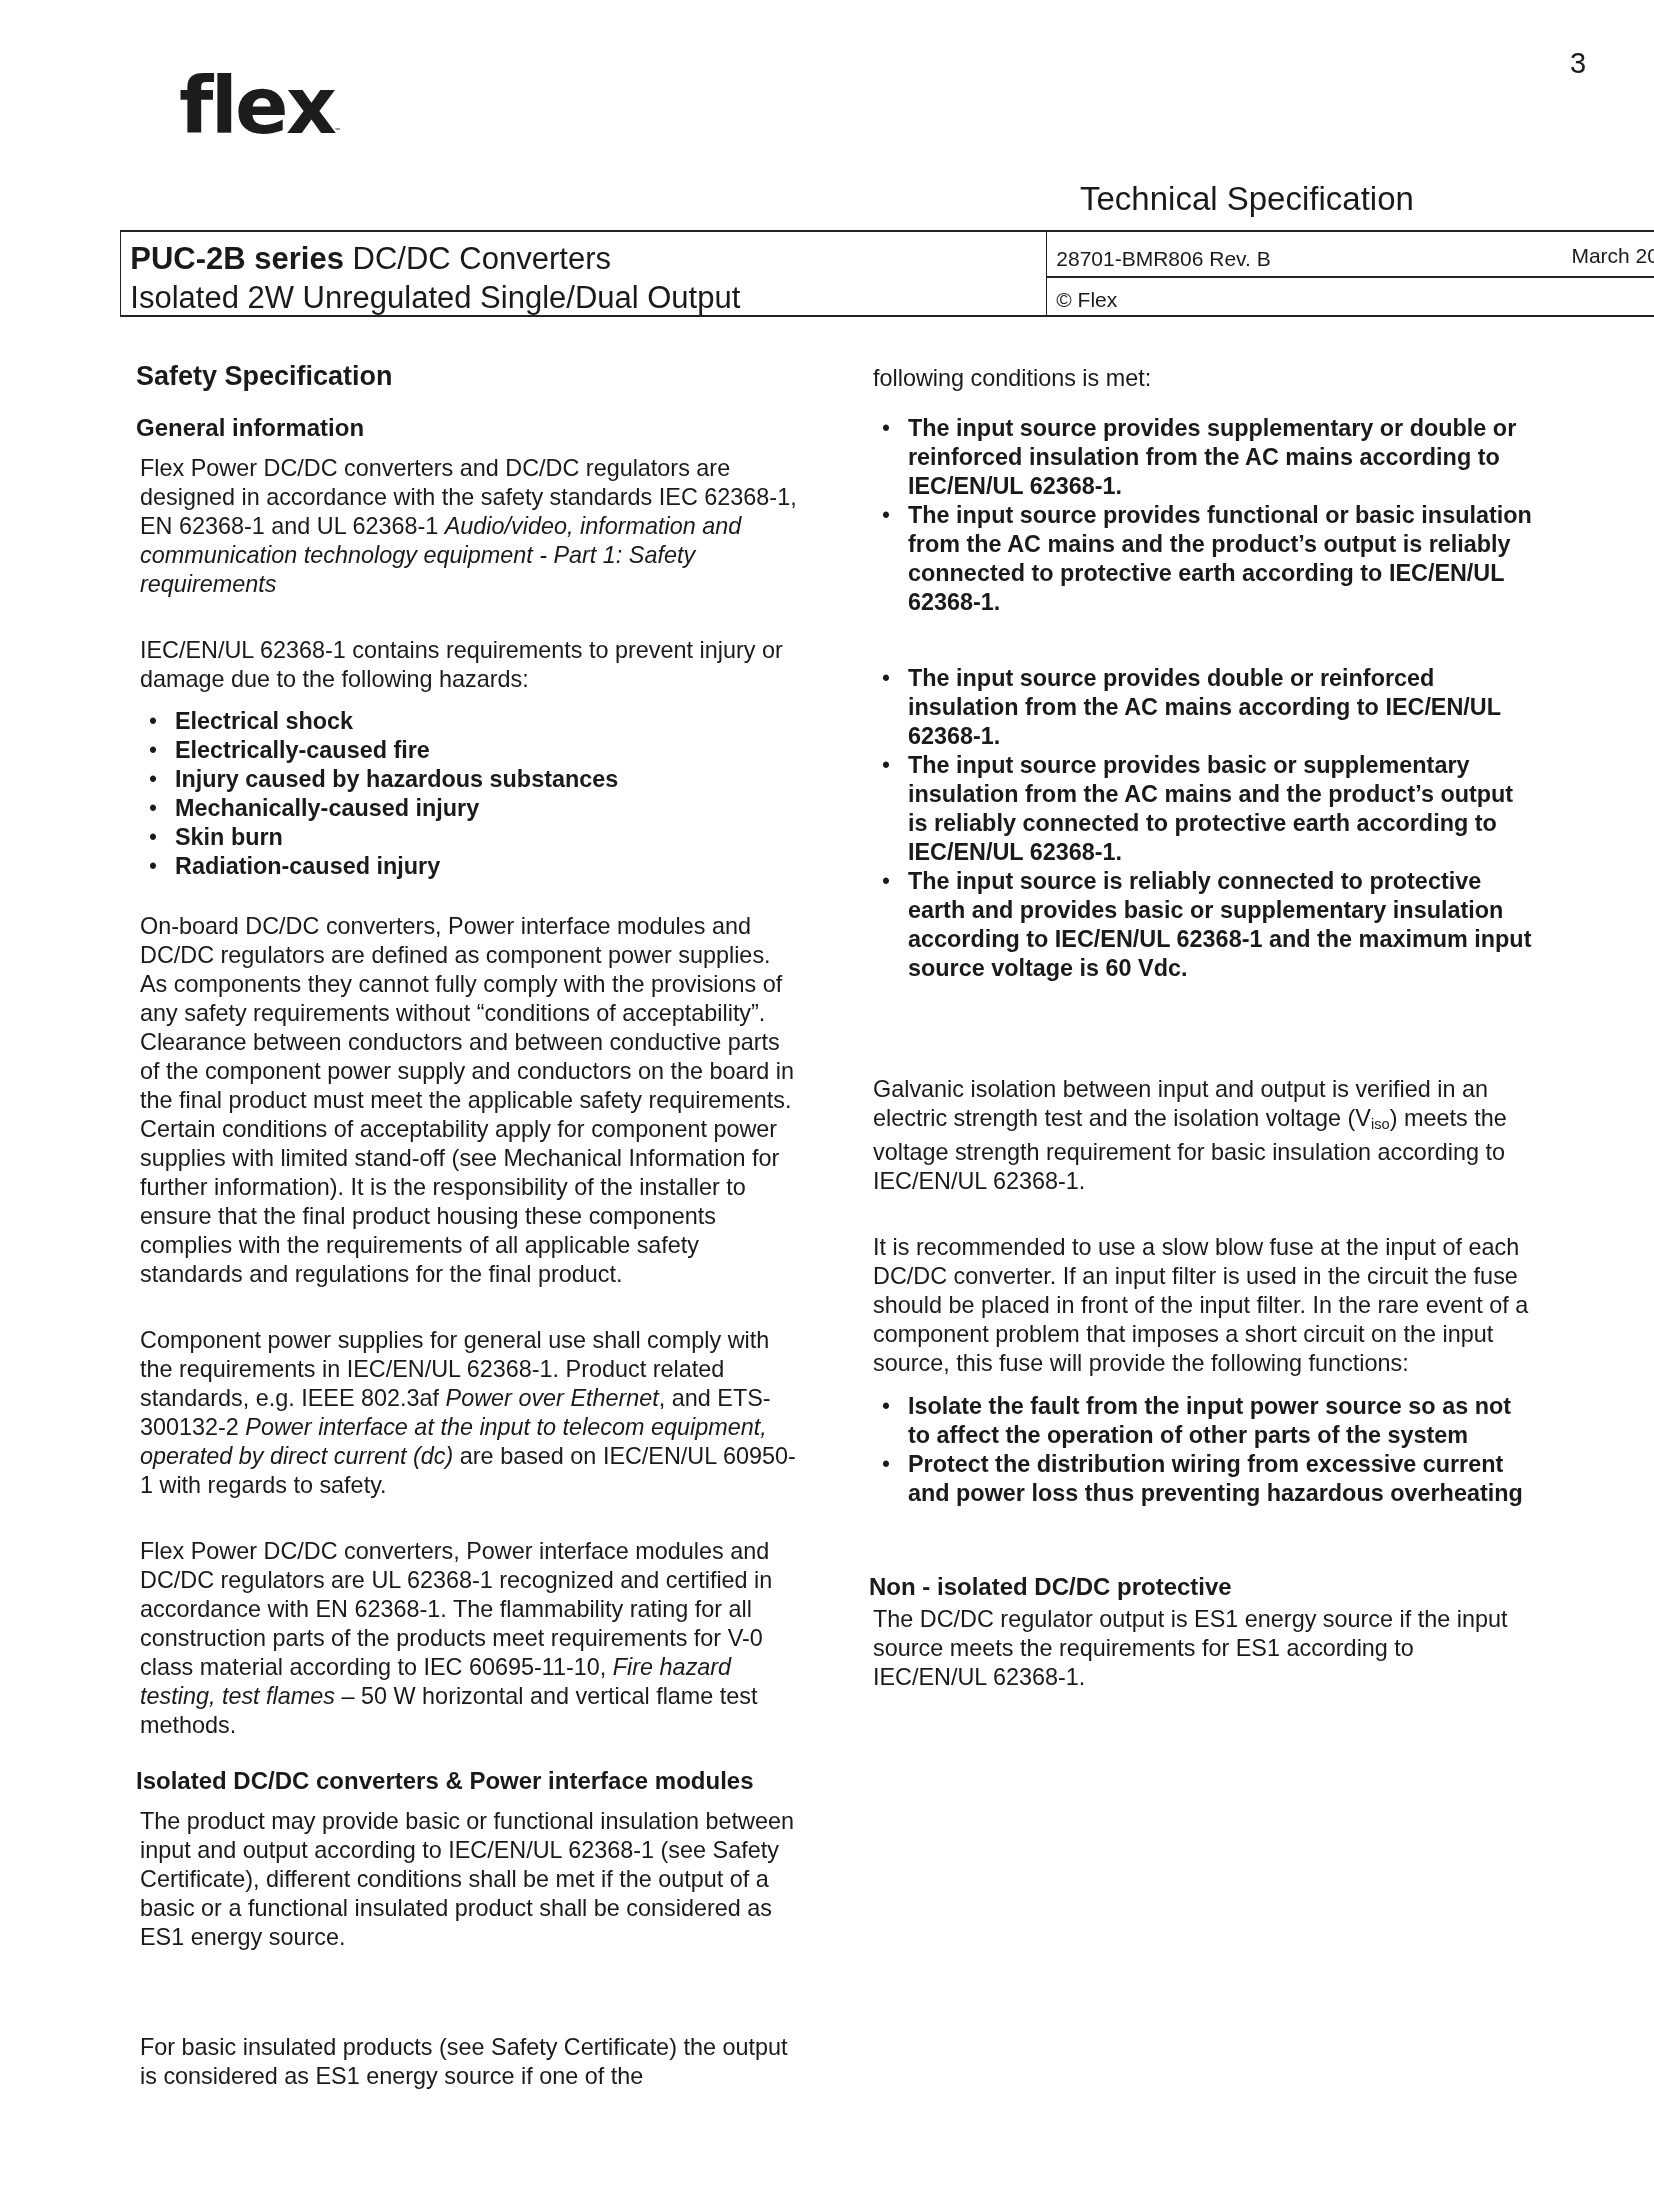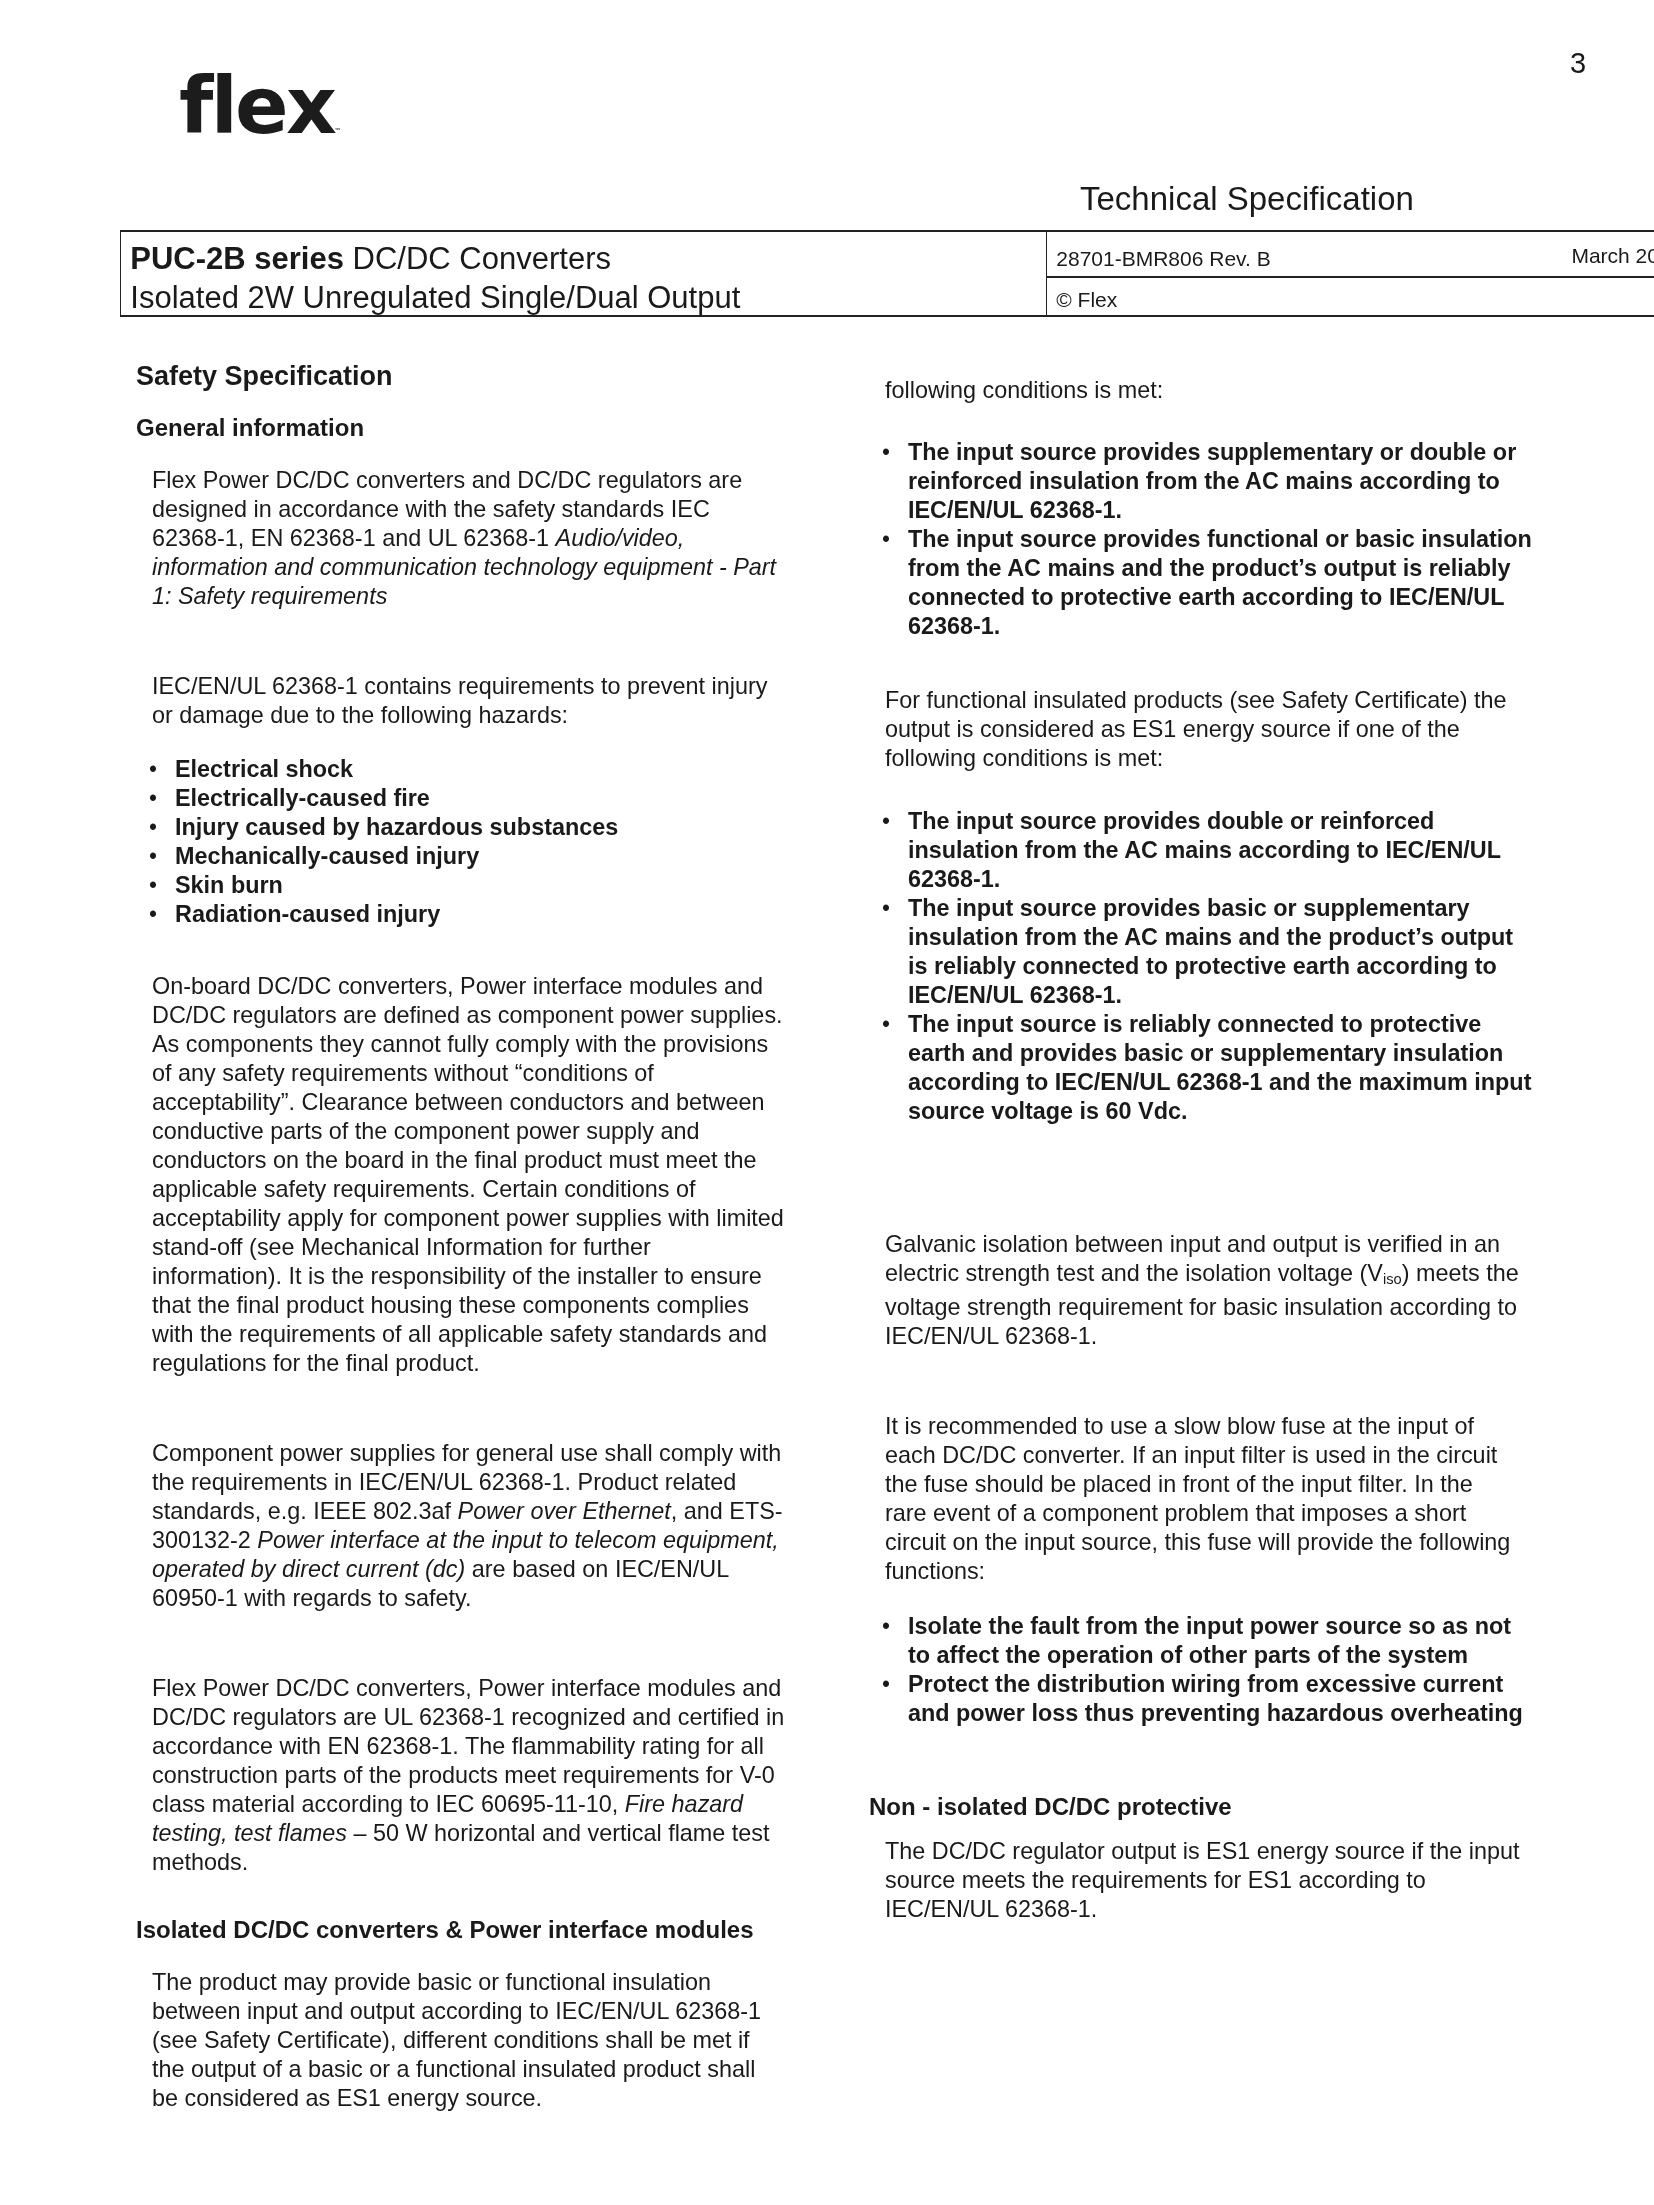--- a/index.html
+++ b/index.html
@@ -20,21 +20,21 @@
   .hdr-row1 { position:absolute; left:0; right:0; top:0; height:44px; border-bottom:2px solid #222;text-align:right; }
   .docnum { position:absolute; left:9.3px; top:14.7px; font-size:21px; }
   .date { position:absolute; right:6.7px; top:12px; font-size:21px; }
   .copy { position:absolute; left:9.3px; top:56px; font-size:21px; }
 
   .col { position:absolute; width:667px; font-size:23.4px; line-height:29px; }
   .col-left { left:136px; top:360px; }
   .col-right { left:869px; top:360px; }
   .h1 { font-weight:bold; font-size:27px; margin:0; line-height:33px; }
   .h2 { font-weight:bold; font-size:24px; margin:0; line-height:29px; }
-  p { margin:16px; }
+  p { margin:4px; }
   ul { margin:0; padding:0; list-style:none;font-weight:bold; }
   li { position:relative; padding-left:39px; }
   li::before { content:"\2022"; position:absolute; left:13.3px; top:0; font-size:21.4px; }
   i { font-style:italic; }
   sub { font-size:14.7px; vertical-align:-2.7px; }
 </style>
 </head>
 <body>
 
 <div class="abs page-num">3</div>
@@ -89,21 +89,20 @@
 </div>
 
 <div class="col col-right">
   <p>following conditions is met:</p>
   <div style="height:17.4px"></div>
   <ul>
     <li>The input source provides supplementary or double or reinforced insulation from the AC mains according to IEC/EN/UL 62368-1.</li>
     <li>The input source provides functional or basic insulation from the AC mains and the product’s output is reliably connected to protective earth according to IEC/EN/UL 62368-1.</li>
   </ul>
   <div style="height:29px"></div>
-  <p>For functional insulated products (see Safety Certificate) the output is considered as ES1 energy source if one of the following conditions is met:</p>
   <div style="height:17.4px"></div>
   <ul>
     <li>The input source provides double or reinforced insulation from the AC mains according to IEC/EN/UL 62368-1.</li>
     <li>The input source provides basic or supplementary insulation from the AC mains and the product’s output is reliably connected to protective earth according to IEC/EN/UL 62368-1.</li>
     <li>The input source is reliably connected to protective earth and provides basic or supplementary insulation according to IEC/EN/UL 62368-1 and the maximum input source voltage is 60 Vdc.</li>
   </ul>
   <div style="height:88px"></div>
   <p><span>Galvanic isolation between input and output is verified in an electric strength test and the isolation voltage (V</span><sub>iso</sub><span>) meets the voltage strength requirement for basic insulation according to IEC/EN/UL 62368-1.</span></p>
   <div style="height:29px"></div>
   <p>It is recommended to use a slow blow fuse at the input of each DC/DC converter. If an input filter is used in the circuit the fuse should be placed in front of the input filter. In the rare event of a component problem that imposes a short circuit on the input source, this fuse will provide the following functions:</p>

